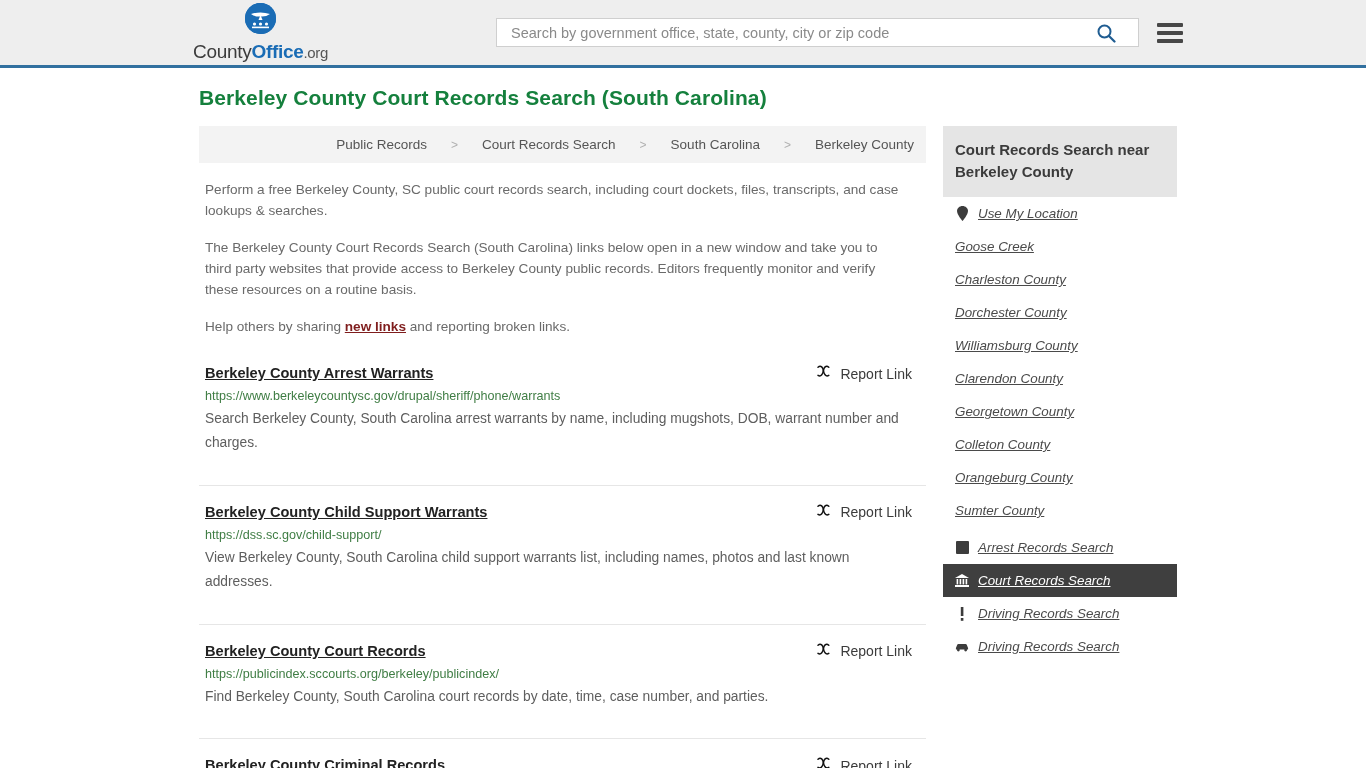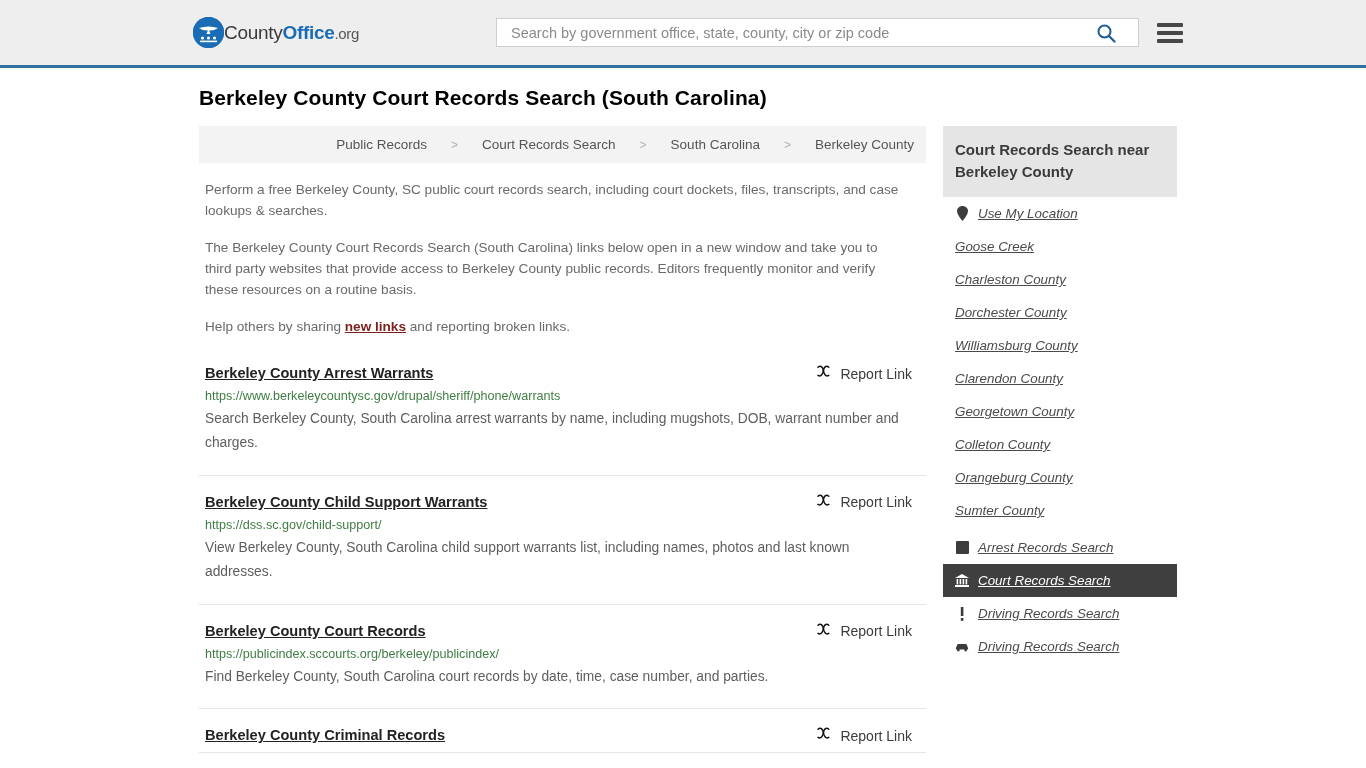--- a/index.html
+++ b/index.html
@@ -17,21 +17,23 @@
     background: #eeeeee;
     border-bottom: 3px solid #31709f;
     display: flex;
     align-items: center;
     position: relative;
   }
   .logo-wrap {
     display: flex;
     align-items: center;
     margin-left: 193px;
-    cursor: pointer;
+    gap: 7px;
+    cursor: pointer;
+    flex-direction: column;
   }
   .logo-mark {
     width: 31px; height: 31px;
     border-radius: 50%;
     background: #1a6cb5;
     display: flex; align-items: center; justify-content: center;
     flex-direction: column;
     position: relative;
   }
   .logo-mark svg { display: block; }
@@ -87,21 +89,21 @@
 
   
   .page {
     width: 1366px;
     padding-top: 18px;
   }
   .page-title {
     margin: 0 0 16px 199px;
     font-size: 21px;
     font-weight: bold;
-    color: #000000;
+    color: #15803d;
     letter-spacing: 0.1px;
   }
   .columns {
     display: flex;
     margin-left: 199px;
     gap: 17px;
   }
   .main-col { width: 727px; }
   .side-col { width: 234px; }
 
@@ -136,21 +138,21 @@
     color: #7f1d1d;
     text-decoration: underline;
     font-weight: bold;
     cursor: pointer;
   }
 
   
   .results { margin-top: 24px; }
   .result {
     border-bottom: 1px solid #e6e6e6;
-    padding: 0 0 6px 6px;
+    padding: 0 0 16px 6px;
     margin-bottom: 16px;
   }
   .result:first-child { padding-top: 2px; }
   .result-head {
     display: flex;
     align-items: flex-start;
     justify-content: space-between;
   }
   .result-title {
     font-size: 14.6px;

